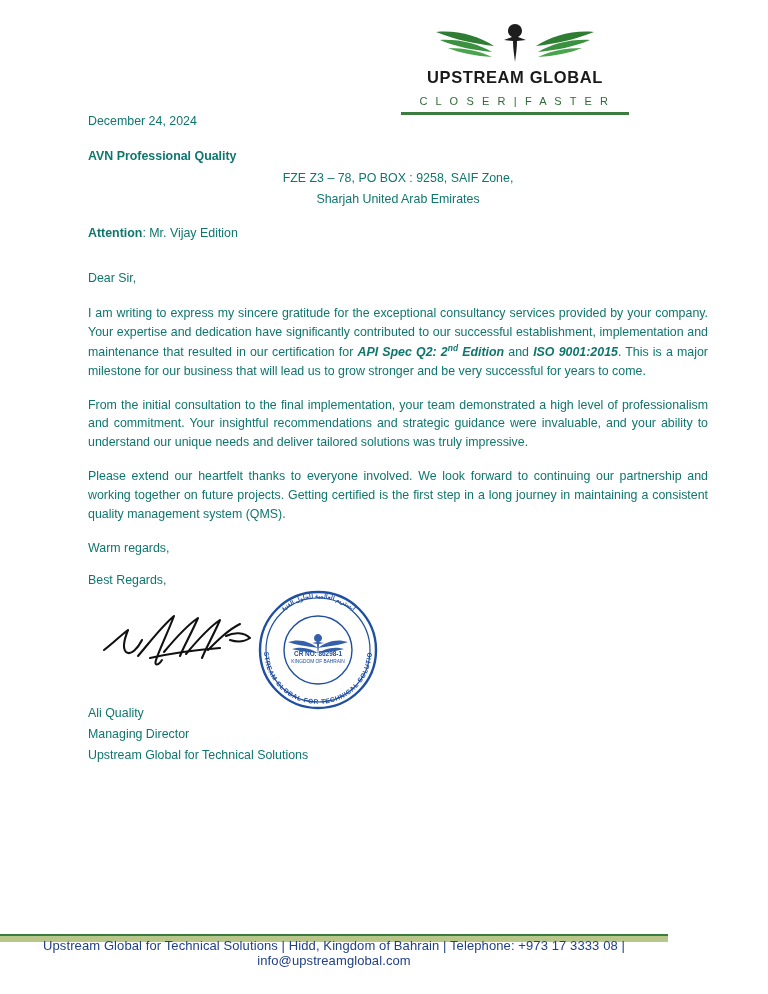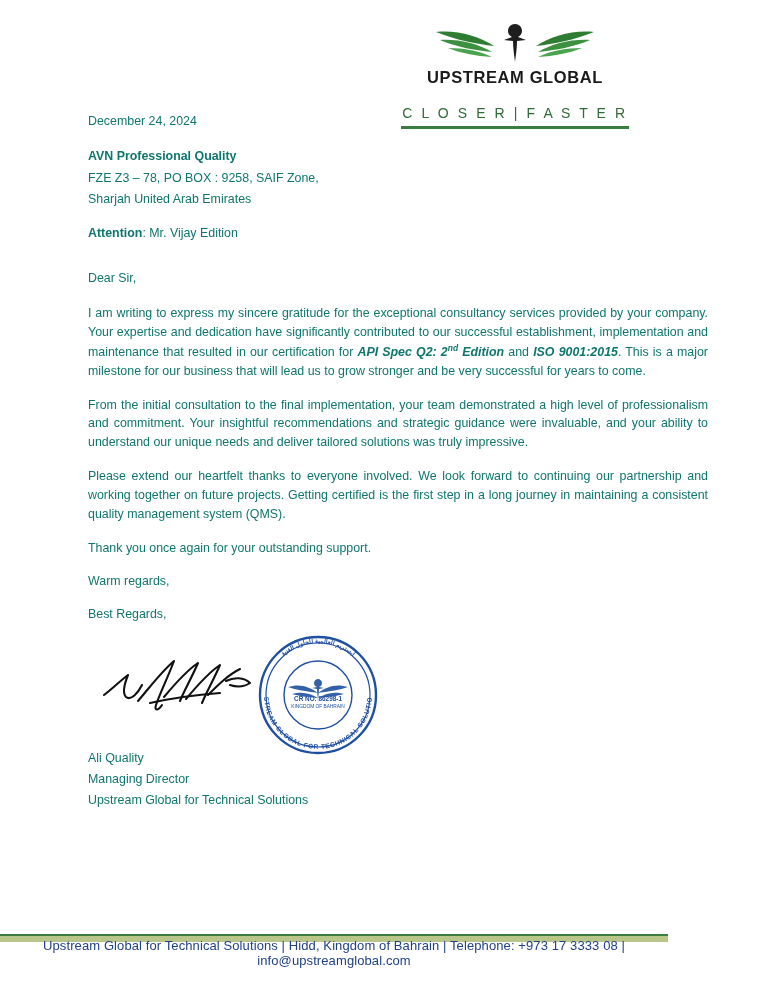--- a/index.html
+++ b/index.html
@@ -37,24 +37,24 @@
   }
   .brand-name {
     font-size: 16.5px;
     font-weight: bold;
     letter-spacing: 0.6px;
     color: #1a1a1a;
     margin-top: 2px;
     font-family: "Liberation Sans", sans-serif;
   }
   .brand-tagline {
-    font-size: 14px;
+    font-size: 11px;
     letter-spacing: 2.6px;
     color: #2f6b35;
-    margin-top: 18px;
+    margin-top: 8px;
   }
   .brand-rule {
     width: 228px;
     height: 3px;
     background: #3b7d3f;
     margin: 5px auto 0 auto;
   }
 
   
   .content {
@@ -73,20 +73,21 @@
 
   .addressee {
     margin-bottom: 16px;
   }
   .addressee .org {
     font-weight: bold;
     margin-bottom: 3px;
   }
   .addressee .line {
     margin-bottom: 2px;
+    text-align: center;
   }
 
   .attention {
     margin-bottom: 26px;
   }
   .attention .label {
     font-weight: bold;
   }
 
   .salutation {
@@ -110,21 +111,21 @@
     vertical-align: super;
   }
 
   .thanks {
     margin-bottom: 15px;
   }
   .warm {
     margin-bottom: 14px;
   }
   .bestregards {
-    margin-bottom: 13px;
+    margin-bottom: 2px;
   }
 
   
   .sign-area {
     position: relative;
     height: 112px;
   }
   .signature {
     position: absolute;
     left: 10px;
@@ -220,21 +221,20 @@
 
     <div class="para j">
       <span>I am writing to express my sincere gratitude for the exceptional consultancy services provided by your company. Your expertise and dedication have significantly contributed to our successful establishment, implementation and maintenance that resulted in our certification for </span><span class="bi"><span>API Spec Q2: 2</span><sup>nd</sup><span> Edition</span></span><span> and </span><span class="bi">ISO 9001:2015</span><span>. This is a major milestone for our business that will lead us to grow stronger and be very successful for years to come.</span>
     </div>
 
     <div class="para j">From the initial consultation to the final implementation, your team demonstrated a high level of professionalism and commitment. Your insightful recommendations and strategic guidance were invaluable, and your ability to understand our unique needs and deliver tailored solutions was truly impressive.</div>
 
 
     <div class="para j">Please extend our heartfelt thanks to everyone involved. We look forward to continuing our partnership and working together on future projects. Getting certified is the first step in a long journey in maintaining a consistent quality management system (QMS).</div>
 
-    <div class="thanks">Thank you once again for your outstanding support.</div>
 
     <div class="warm">Warm regards,</div>
 
     <div class="bestregards">Best Regards,</div>
 
     <div class="sign-area">
 
       <span class="signature">
         <svg width="170" height="70" viewBox="0 0 170 70" aria-hidden="true">
           <g fill="none" stroke="#111111" stroke-width="2.1" stroke-linecap="round" stroke-linejoin="round">

